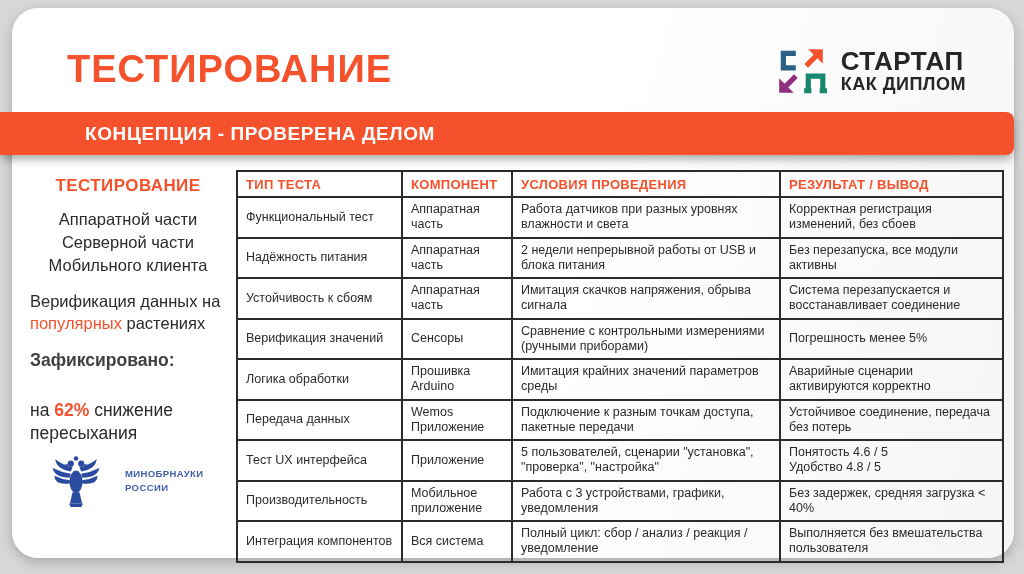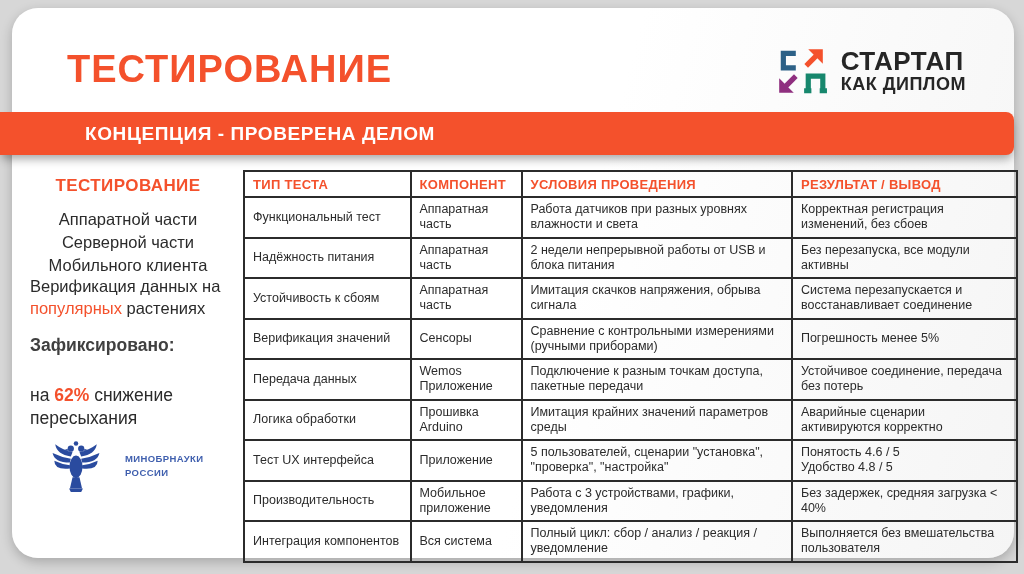--- a/index.html
+++ b/index.html
@@ -33,32 +33,32 @@
     display:flex; align-items:center; padding-left:85px;
   }
   .banner-text { color:#ffffff; font-size:19px; font-weight:700; letter-spacing:.6px;text-align:center; }
 
   .content { position:absolute; left:30px; top:170px; width:972px; height:382px; display:flex; gap:10px; }
 
   
   .sidebar { width:196px; flex:0 0 auto; color:#2b2b2b; }
   .sb-heading { text-align:center; color:#f4512c; font-weight:800; font-size:17px; letter-spacing:.4px; margin:6px 0 12px; }
   .sb-parts { text-align:center; font-size:16.5px; line-height:1.38; }
-  .sb-verification { font-size:16.5px; line-height:1.32; }
+  .sb-verification { margin-top:15px; font-size:16.5px; line-height:1.32; }
   .hl { color:#f4512c; }
   .sb-recorded { margin-top:15px; color:#404040; font-weight:700; font-size:17.5px; }
   .sb-stat { margin-top:28px; font-size:17.5px; line-height:1.3; }
   .sb-stat b { color:#f4512c; font-weight:800; }
   .ministry { margin-top:8px; display:flex; align-items:center; gap:23px; padding-left:20px; }
   .ministry svg { width:52px; height:58px; flex:0 0 auto; }
   .ministry-text { font-size:9.5px; font-weight:700; letter-spacing:.4px; color:#3f5fae; line-height:1.55; }
 
   
   .table-wrap { flex:1 1 auto; }
-  table { width:100%; border-collapse:collapse; table-layout:fixed;margin-left:7px; }
+  table { width:100%; border-collapse:collapse; table-layout:fixed; }
   col.c1{width:165px;} col.c2{width:110px;} col.c3{width:268px;} col.c4{width:223px;}
   th,td { border:2px solid #2b2b2b; padding:4px 8px; vertical-align:middle; text-align:left; }
   th { color:#f4512c; font-size:13px; font-weight:800; letter-spacing:.3px; height:26px; }
   td { color:#2b2b2b; font-size:12.5px; line-height:1.22; white-space:pre-line; height:37px; }
 </style>
 </head>
 <body>
 
 <div class="stage">
   <div class="card">
@@ -158,30 +158,30 @@
               <td>Имитация скачков напряжения, обрыва сигнала</td>
               <td>Система перезапускается и восстанавливает соединение</td>
             </tr>
             <tr>
               <td>Верификация значений</td>
               <td>Сенсоры</td>
               <td>Сравнение с контрольными измерениями (ручными приборами)</td>
               <td>Погрешность менее 5%</td>
             </tr>
             <tr>
+              <td>Логика обработки</td>
+              <td>Прошивка Arduino</td>
+              <td>Имитация крайних значений параметров среды</td>
+              <td>Аварийные сценарии активируются корректно</td>
+            </tr>
+            <tr>
               <td>Передача данных</td>
               <td>Wemos Приложение</td>
               <td>Подключение к разным точкам доступа, пакетные передачи</td>
               <td>Устойчивое соединение, передача без потерь</td>
-            </tr>
-            <tr>
-              <td>Логика обработки</td>
-              <td>Прошивка Arduino</td>
-              <td>Имитация крайних значений параметров среды</td>
-              <td>Аварийные сценарии активируются корректно</td>
             </tr>
             <tr>
               <td>Тест UX интерфейса</td>
               <td>Приложение</td>
               <td>5 пользователей, сценарии "установка", "проверка", "настройка"</td>
               <td>Понятость 4.6 / 5
 Удобство 4.8 / 5</td>
             </tr>
             <tr>
               <td>Производительность</td>

